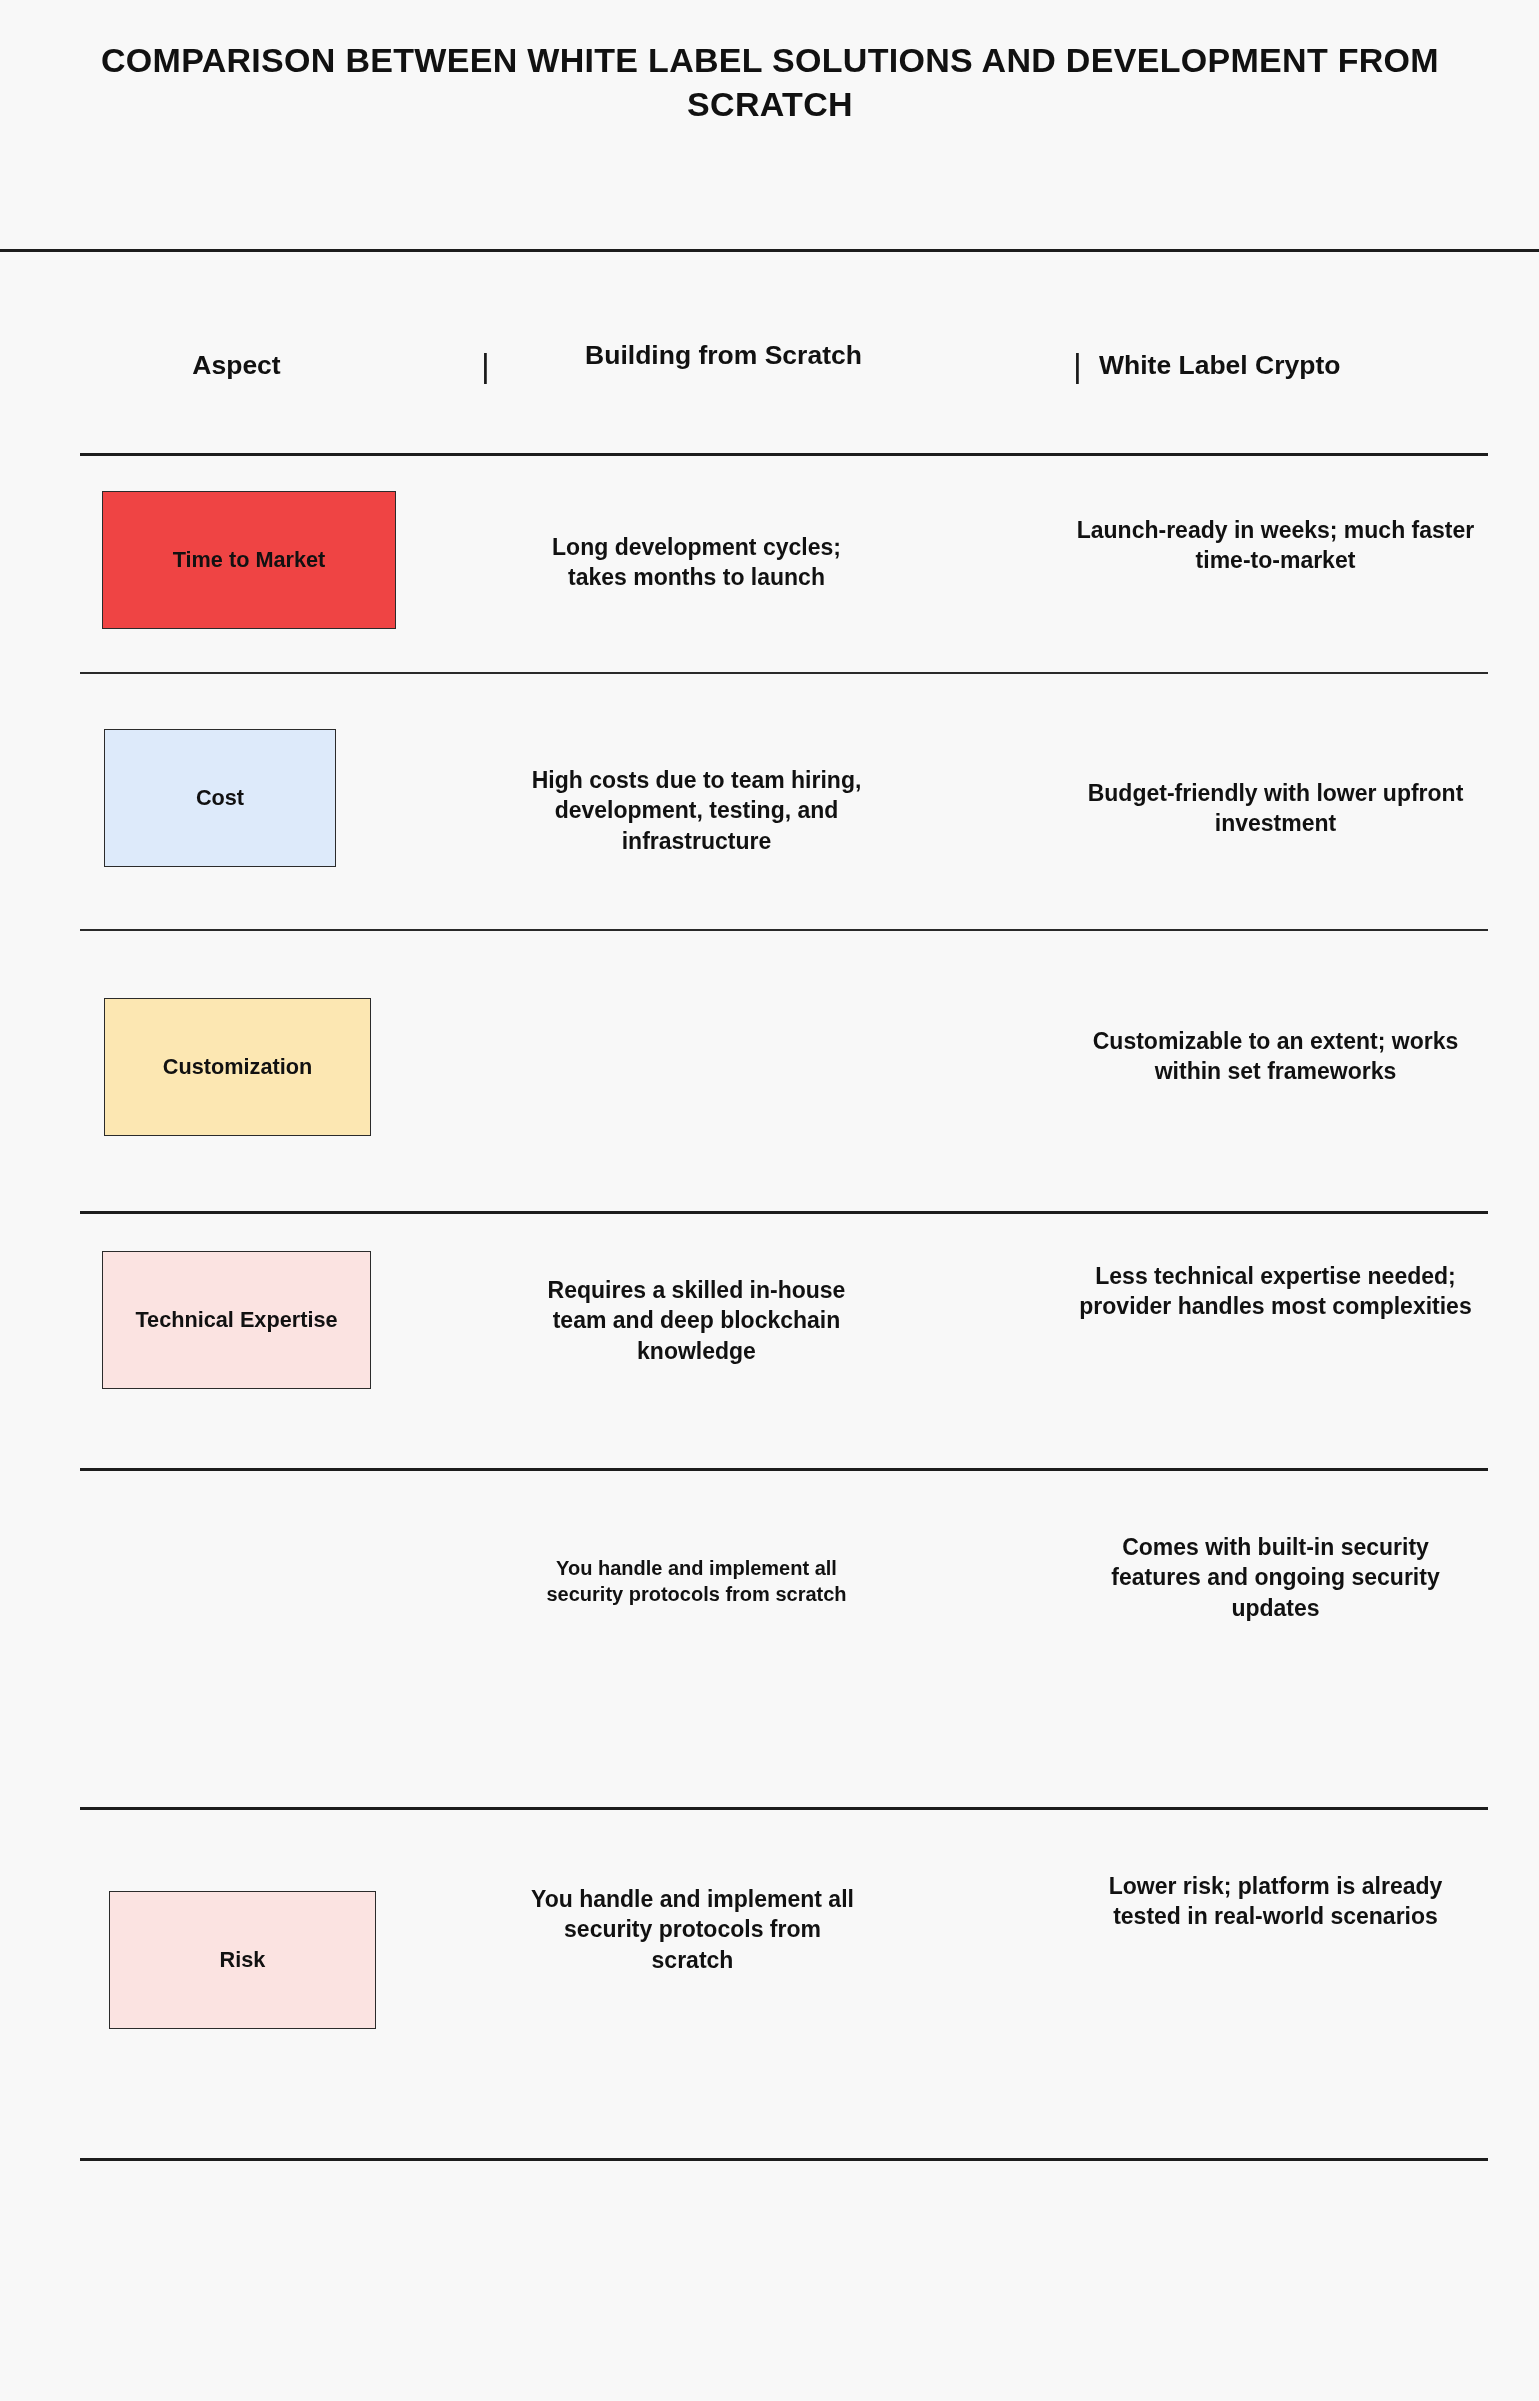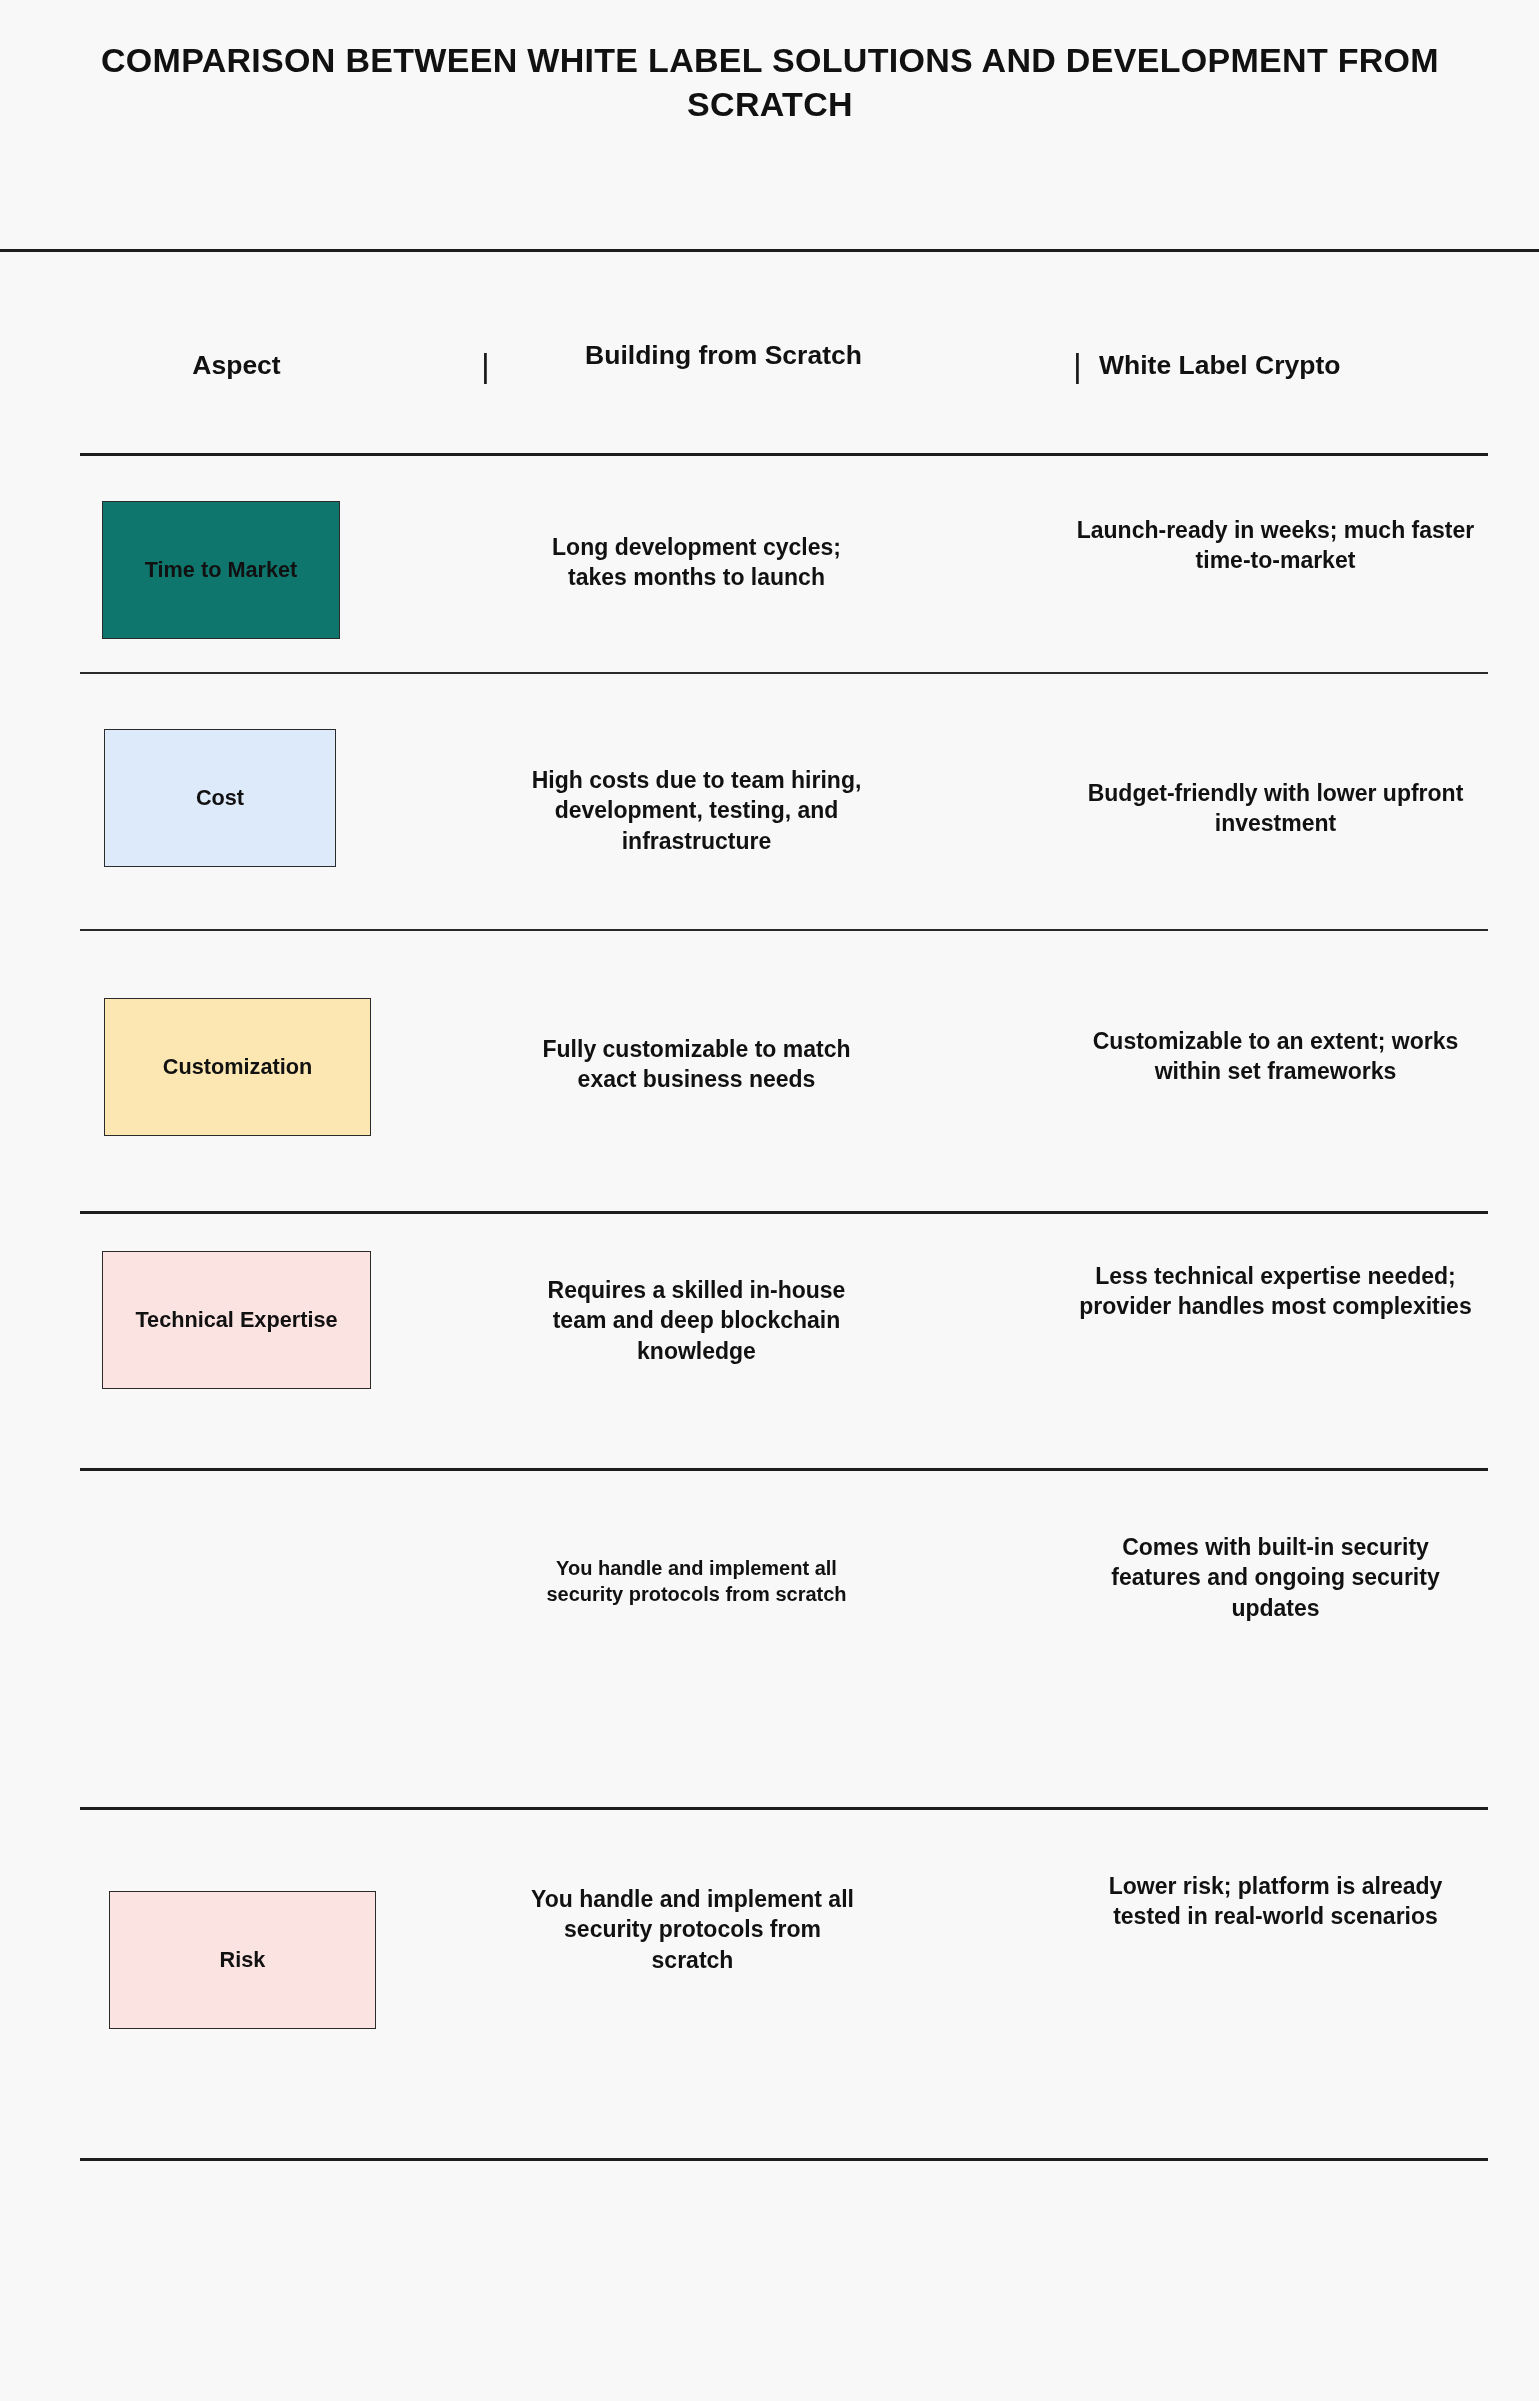--- a/index.html
+++ b/index.html
@@ -130,42 +130,41 @@
   <div class="hdr hdr-aspect">Aspect</div>
   <div class="pipe pipe-1">|</div>
   <div class="hdr hdr-scratch">Building from Scratch</div>
   <div class="pipe pipe-2">|</div>
   <div class="hdr hdr-white">White Label Crypto</div>
 </div>
 
 <div class="rule-inset rule-heavy" style="top:453px;"></div>
 
 <div class="row" style="top:481px;height:188px;">
-  <div class="aspect-box" style="left:102px; top:20px; width:238px; height:138px; background:#0f766e;">
+  <div class="aspect-box" style="left:102px; top:10px; width:294px; height:138px; background:#ef4444;">
     <span class="aspect-label">Time to Market</span>
   </div>
   <div class="cell cell-mid" style="top:51px;">Long development cycles; takes months to launch</div>
   <div class="cell cell-right" style="top:34px;">Launch-ready in weeks; much faster time-to-market</div>
 </div>
 <div class="rule-inset" style="top:672px;"></div>
 
 <div class="row" style="top:706px;height:192px;">
   <div class="aspect-box" style="left:104px; top:23px; width:232px; height:138px; background:#DDEAFA;">
     <span class="aspect-label">Cost</span>
   </div>
   <div class="cell cell-right" style="top:72px;">Budget-friendly with lower upfront investment</div>
   <div class="cell cell-mid" style="top:59px;">High costs due to team hiring, development, testing, and infrastructure</div>
 </div>
 <div class="rule-inset" style="top:929px;"></div>
 
 <div class="row" style="top:946px;height:209px;">
   <div class="aspect-box" style="left:104px; top:52px; width:267px; height:138px; background:#FCE7B2;">
     <span class="aspect-label">Customization</span>
   </div>
-  <div class="cell cell-mid" style="top:88px;">Fully customizable to match exact business needs</div>
   <div class="cell cell-right" style="top:80px;">Customizable to an extent; works within set frameworks</div>
 </div>
 <div class="rule-inset rule-heavy" style="top:1211px;"></div>
 
 <div class="row" style="top:1203px;height:209px;">
   <div class="aspect-box" style="left:102px; top:48px; width:269px; height:138px; background:#FBE3E1;">
     <span class="aspect-label">Technical Expertise</span>
   </div>
   <div class="cell cell-mid" style="top:72px;">Requires a skilled in-house team and deep blockchain knowledge</div>
   <div class="cell cell-right" style="top:58px;">Less technical expertise needed; provider handles most complexities</div>

